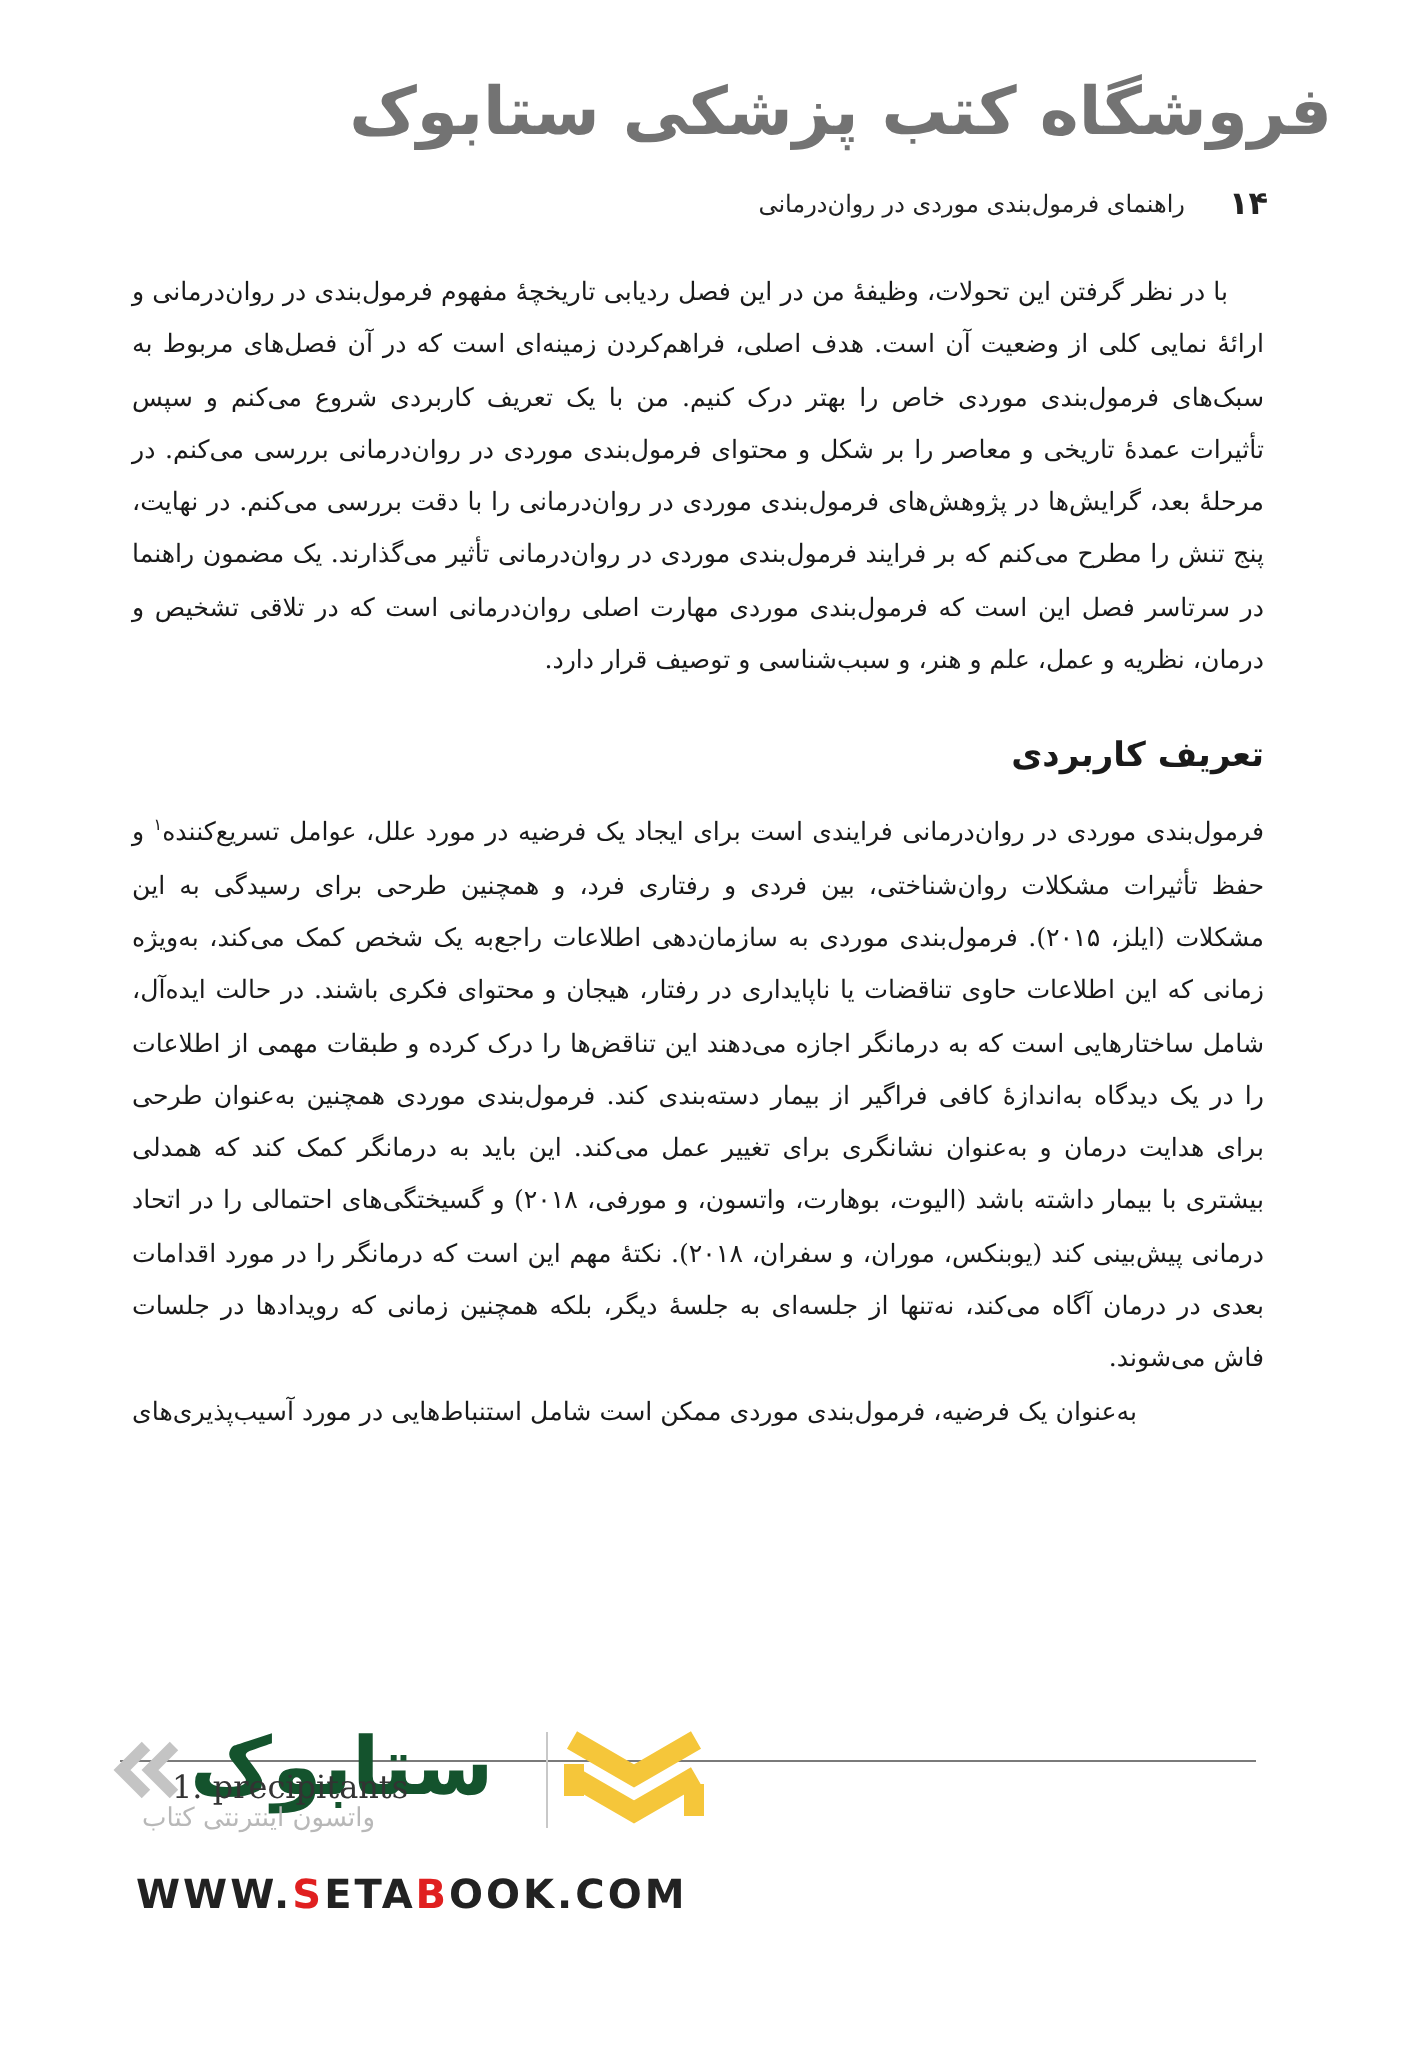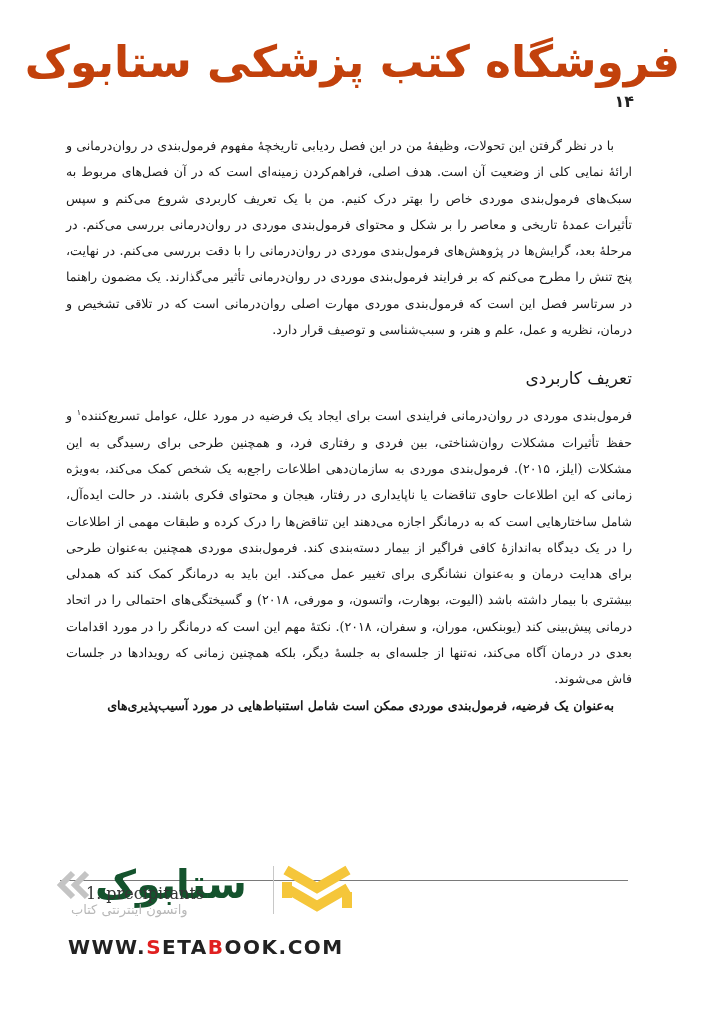--- a/index.html
+++ b/index.html
@@ -1,43 +1,44 @@
 <!DOCTYPE html>
 <html><head>
 <meta charset="utf-8">
 <style>
   html, body { margin:0; padding:0; background:#ffffff; }
   body { width:710px; height:1023px; position:relative; overflow:hidden; font-family:"DejaVu Serif", serif; color:#1a1a1a; }
-  .page-title { position:absolute; top:36px; right:30px; font-family:"DejaVu Sans", sans-serif; font-size:44px; font-weight:bold; color:#c2410c; direction:rtl; letter-spacing:0; }
+  .page-title { position:absolute; top:36px; right:44px; font-family:"DejaVu Sans", sans-serif; font-size:33px; font-weight:bold; color:#737373; direction:rtl; letter-spacing:0; }
   .running-head { position:absolute; top:92px; right:76px; direction:rtl; font-family:"DejaVu Sans", sans-serif; font-size:12px; color:#222; display:flex; gap:22px; align-items:center; }
   .running-head .page-num { font-weight:bold; font-size:16px; }
   .body-text { position:absolute; top:133px; left:66px; width:566px; direction:rtl; text-align:justify; font-family:"DejaVu Serif", serif; font-size:12.6px; line-height:26.3px; color:#1a1a1a; }
   .body-text p { margin:0; }
   .body-text p.indent { text-indent:18px; }
-  .section-heading { font-family:"DejaVu Sans", sans-serif; font-weight:normal; font-size:17px; margin:22px 0 12px 0 !important; line-height:26px; }
-  .last-line { text-align:right;font-weight:bold; }
+  .section-heading { font-family:"DejaVu Sans", sans-serif; font-weight:bold; font-size:17px; margin:22px 0 12px 0 !important; line-height:26px; }
+  .last-line { text-align:left; }
   sup { font-size:8px; vertical-align:super; line-height:0; }
   .footnote-rule { position:absolute; top:880px; left:60px; width:568px; height:1px; background:#7a7a7a; }
   .logo-wrap { position:absolute; top:862px; left:55px; width:250px; height:62px; }
   .logo-chevrons { position:absolute; left:0; top:8px; width:40px; height:30px; }
   .logo-text { position:absolute; left:40px; top:0; font-family:"DejaVu Sans", sans-serif; font-size:40px; font-weight:bold; color:#14532d; line-height:44px; }
   .logo-sub { position:absolute; left:16px; top:40px; font-family:"DejaVu Sans", sans-serif; font-size:13px; color:#b8b8b8; direction:rtl; }
   .logo-divider { position:absolute; left:218px; top:4px; width:1px; height:48px; background:#c8c8c8; }
   .logo-mark { position:absolute; left:227px; top:0; width:70px; height:58px; }
   .footnote-overlay { position:absolute; top:884px; left:86px; font-family:"DejaVu Serif", serif; font-size:16px; color:#333; }
   .website { position:absolute; top:935px; left:68px; font-family:"DejaVu Sans", sans-serif; font-weight:bold; font-size:20px; letter-spacing:1.5px; color:#222; }
   .website .red { color:#e02020; }
 </style>
 </head>
 <body>
 
 <div class="page-title">فروشگاه کتب پزشکی ستابوک</div>
 
 <div class="running-head">
   <span class="page-num">۱۴</span>
+  <span>راهنمای فرمول‌بندی موردی در روان‌درمانی</span>
 </div>
 
 <div class="body-text">
   <p class="indent">با در نظر گرفتن این تحولات، وظیفهٔ من در این فصل ردیابی تاریخچهٔ مفهوم فرمول‌بندی در روان‌درمانی و ارائهٔ نمایی کلی از وضعیت آن است. هدف اصلی، فراهم‌کردن زمینه‌ای است که در آن فصل‌های مربوط به سبک‌های فرمول‌بندی موردی خاص را بهتر درک کنیم. من با یک تعریف کاربردی شروع می‌کنم و سپس تأثیرات عمدهٔ تاریخی و معاصر را بر شکل و محتوای فرمول‌بندی موردی در روان‌درمانی بررسی می‌کنم. در مرحلهٔ بعد، گرایش‌ها در پژوهش‌های فرمول‌بندی موردی در روان‌درمانی را با دقت بررسی می‌کنم. در نهایت، پنج تنش را مطرح می‌کنم که بر فرایند فرمول‌بندی موردی در روان‌درمانی تأثیر می‌گذارند. یک مضمون راهنما در سرتاسر فصل این است که فرمول‌بندی موردی مهارت اصلی روان‌درمانی است که در تلاقی تشخیص و درمان، نظریه و عمل، علم و هنر، و سبب‌شناسی و توصیف قرار دارد.</p>
   <p class="section-heading">تعریف کاربردی</p>
   <p><span>فرمول‌بندی موردی در روان‌درمانی فرایندی است برای ایجاد یک فرضیه در مورد علل، عوامل تسریع‌کننده</span><sup>۱</sup><span> و حفظ تأثیرات مشکلات روان‌شناختی، بین فردی و رفتاری فرد، و همچنین طرحی برای رسیدگی به این مشکلات (ایلز، ۲۰۱۵). فرمول‌بندی موردی به سازمان‌دهی اطلاعات راجع‌به یک شخص کمک می‌کند، به‌ویژه زمانی که این اطلاعات حاوی تناقضات یا ناپایداری در رفتار، هیجان و محتوای فکری باشند. در حالت ایده‌آل، شامل ساختارهایی است که به درمانگر اجازه می‌دهند این تناقض‌ها را درک کرده و طبقات مهمی از اطلاعات را در یک دیدگاه به‌اندازهٔ کافی فراگیر از بیمار دسته‌بندی کند. فرمول‌بندی موردی همچنین به‌عنوان طرحی برای هدایت درمان و به‌عنوان نشانگری برای تغییر عمل می‌کند. این باید به درمانگر کمک کند که همدلی بیشتری با بیمار داشته باشد (الیوت، بوهارت، واتسون، و مورفی، ۲۰۱۸) و گسیختگی‌های احتمالی را در اتحاد درمانی پیش‌بینی کند (یوبنکس، موران، و سفران، ۲۰۱۸). نکتهٔ مهم این است که درمانگر را در مورد اقدامات بعدی در درمان آگاه می‌کند، نه‌تنها از جلسه‌ای به جلسهٔ دیگر، بلکه همچنین زمانی که رویدادها در جلسات فاش می‌شوند.</span></p>
   <p class="indent last-line">به‌عنوان یک فرضیه، فرمول‌بندی موردی ممکن است شامل استنباط‌هایی در مورد آسیب‌پذیری‌های</p>
 </div>
 
 <div class="footnote-rule"></div>

